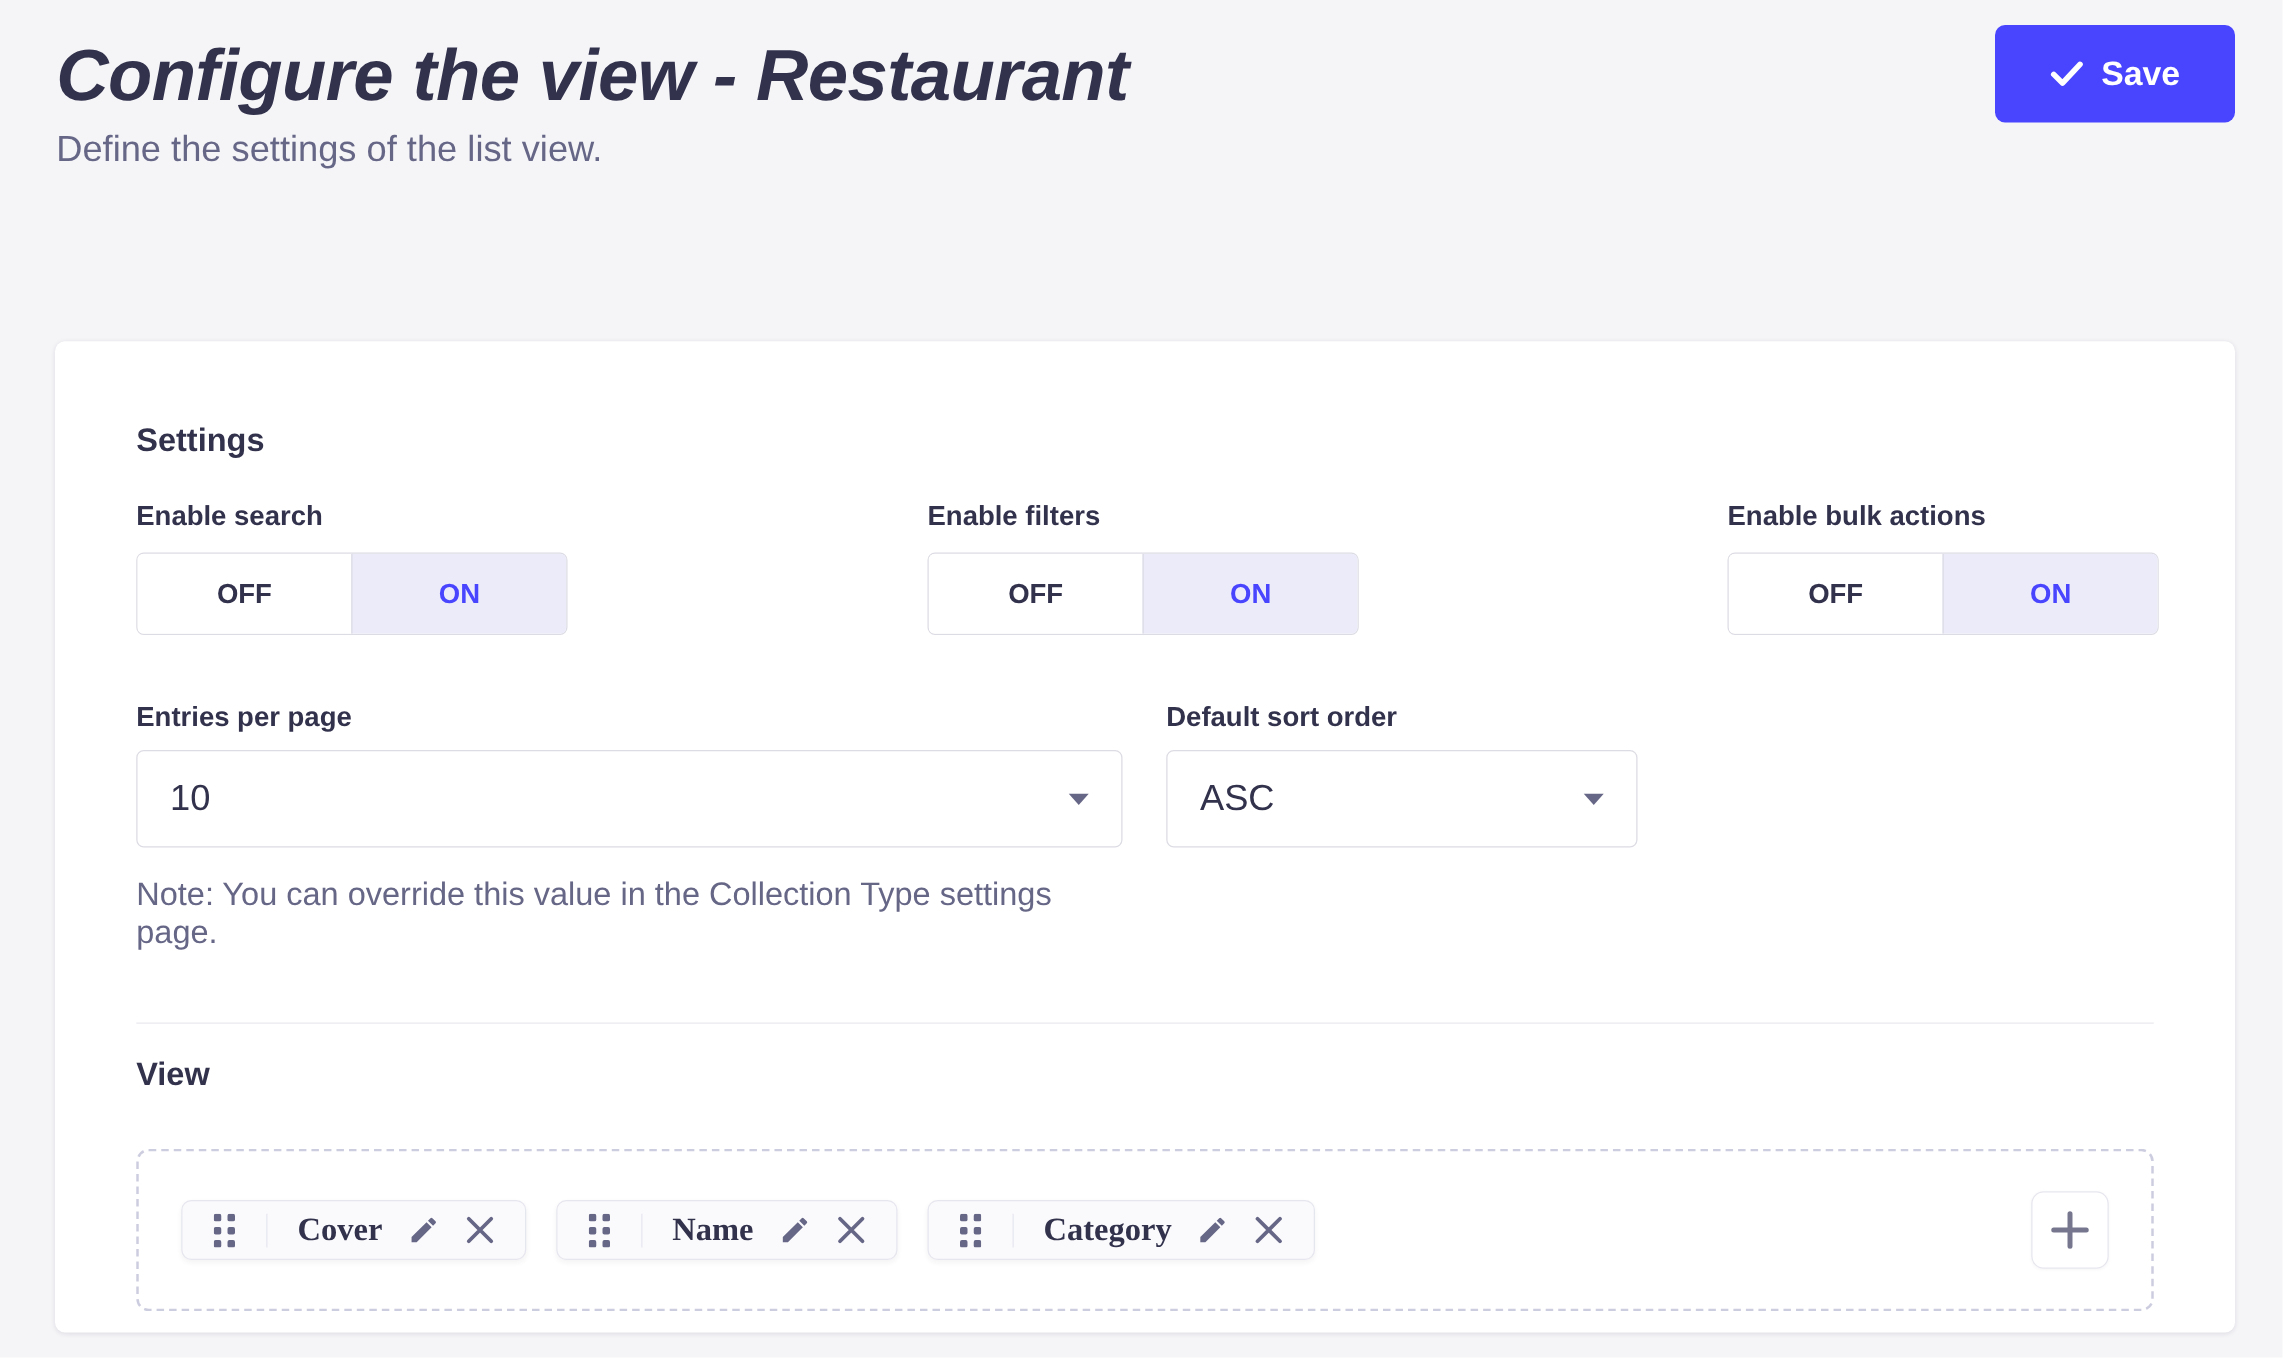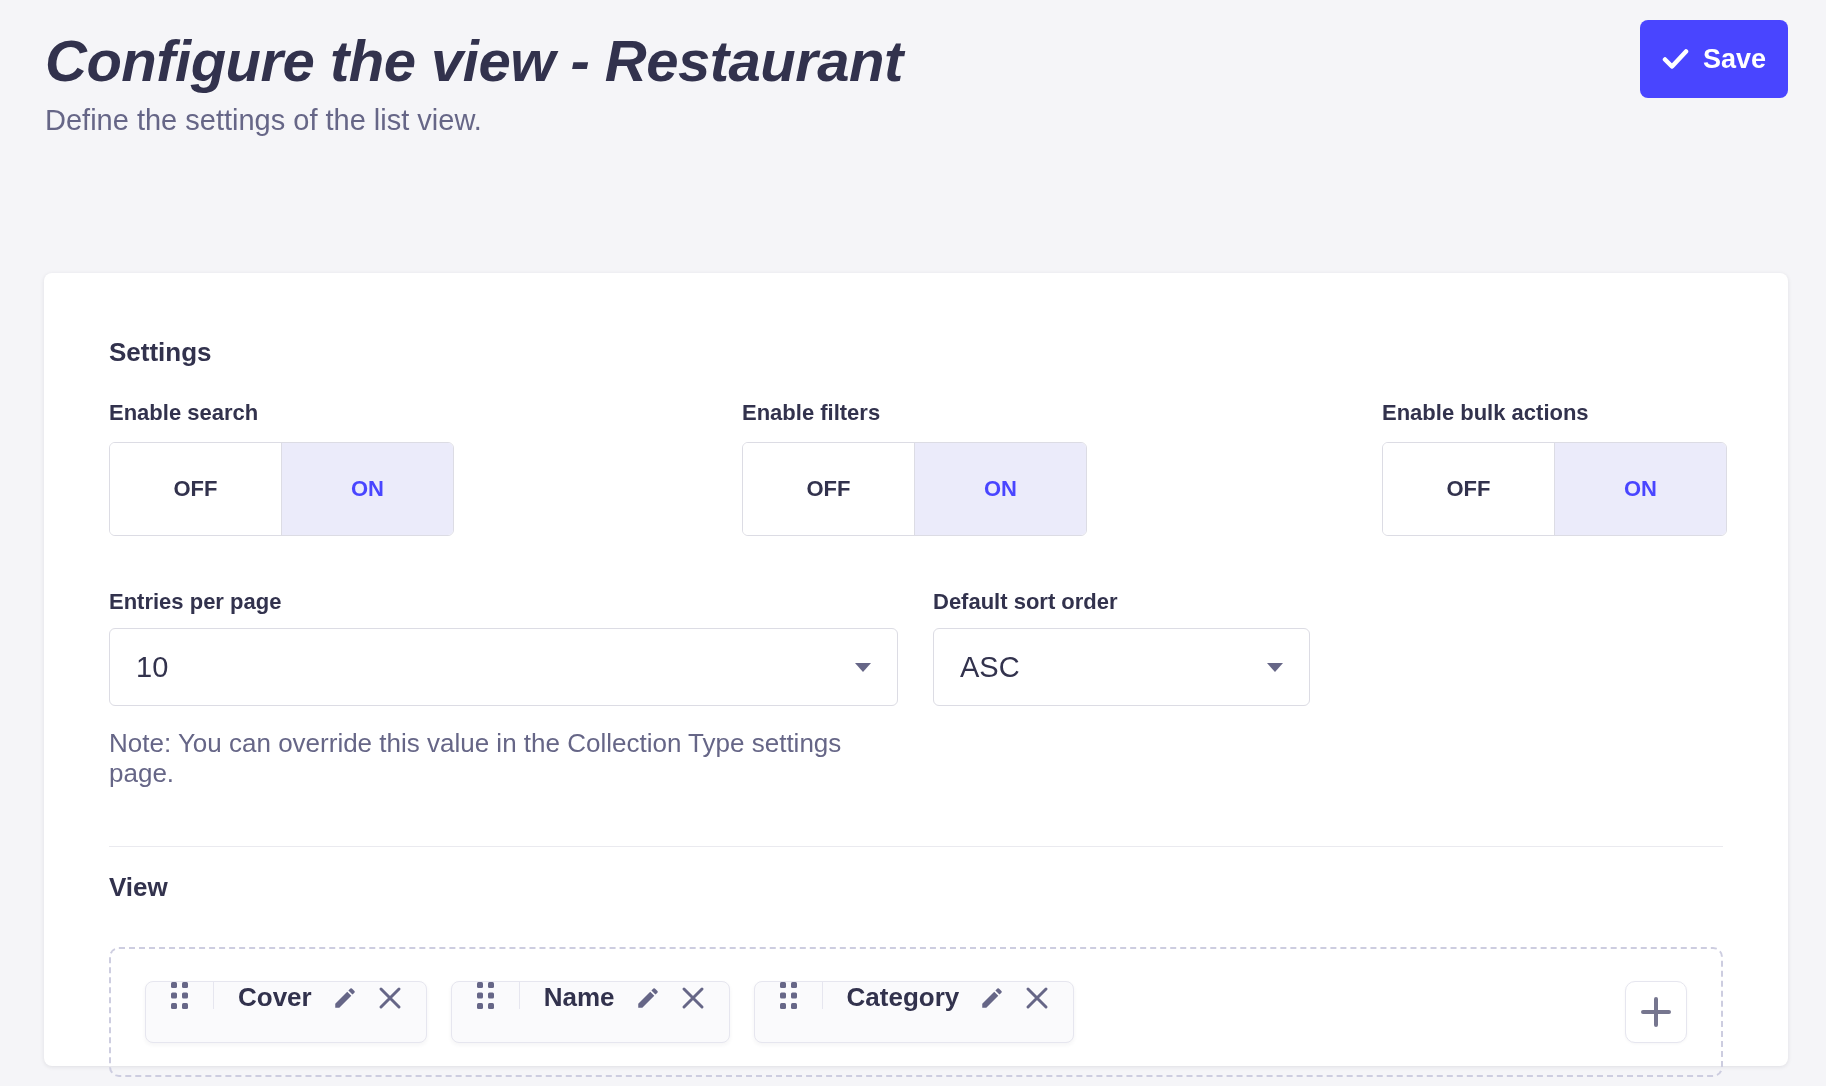--- a/index.html
+++ b/index.html
@@ -22,21 +22,21 @@
     font-family:"Liberation Sans", sans-serif;
     color:var(--text-dark);
     position:relative;
   }
   
   .header{position:relative;padding:27px 38px 0 45px;}
   .page-title{font-size:58px;font-weight:700;letter-spacing:-0.5px;color:var(--text-dark);font-style:italic;}
   .page-subtitle{font-size:29px;color:var(--text-muted);margin-top:10px;}
   .save-btn{
     position:absolute;top:20px;right:38px;
-    height:78px;padding:0 22px;
+    height:78px;padding:0 44px;
     background:var(--primary);color:#fff;
     border:none;border-radius:8px;
     display:flex;align-items:center;gap:14px;
     font-family:"Liberation Sans", sans-serif;
     font-size:27px;font-weight:700;cursor:pointer;
   }
   
   .card{
     margin:136px 38px 0 44px;
     background:var(--card-bg);
@@ -45,21 +45,21 @@
     padding:62px 65px 49px 65px;
     height:793px;
   }
   .section-heading{font-size:26px;font-weight:600;color:var(--text-dark);line-height:34px;}
   .field-label{font-size:22px;font-weight:600;color:var(--text-dark);line-height:26px;display:block;}
   
   .toggle-row{
     display:grid;grid-template-columns:633px 640px 1fr;
     margin-top:31px;
   }
-  .toggle-wrap{margin-top:16px;width:345px;height:94px;
+  .toggle-wrap{margin-top:16px;width:345px;height:66px;
     border:1px solid var(--border);border-radius:6px;
     display:flex;overflow:hidden;background:#fff;}
   .toggle-half{
     flex:1;display:flex;align-items:center;justify-content:center;
     font-family:"Liberation Sans", sans-serif;
     font-size:22px;font-weight:700;border:none;cursor:pointer;background:#fff;color:var(--text-dark);
   }
   .toggle-half.on{background:var(--on-bg);color:var(--primary);border-left:1px solid var(--border);}
   
   .select-row{
@@ -79,24 +79,24 @@
   
   .divider{margin-top:58px;border:none;border-top:1px solid var(--border-light);height:0;}
   .view-heading{margin-top:23px;}
   .dropzone{
     margin-top:43px;height:130px;
     border:2px dashed var(--dashed);border-radius:10px;
     display:flex;align-items:center;gap:24px;
     padding:0 34px;position:relative;
   }
   .chip{
-    height:62px;background:var(--chip-bg);
+    height:48px;background:var(--chip-bg);
     border:1px solid var(--chip-border);border-radius:8px;
     box-shadow:0 2px 4px rgba(33,33,52,0.05);
-    display:flex;align-items:flex-start;cursor:grab;
+    display:flex;align-items:center;cursor:grab;font-family:Liberation Serif, serif;
   }
   .chip-handle{
     width:68px;display:flex;align-items:center;justify-content:center;
     border-right:1px solid var(--chip-border);cursor:grab;background:transparent;border-top:none;border-bottom:none;border-left:none;
   }
   .chip-body{display:flex;align-items:center;gap:20px;padding:0 24px;}
   .chip-label{font-size:26px;font-weight:600;color:var(--text-dark);}
   .icon-btn{background:none;border:none;cursor:pointer;display:flex;align-items:center;padding:0;}
   .add-btn{
     position:absolute;right:34px;top:50%;transform:translateY(-50%);

